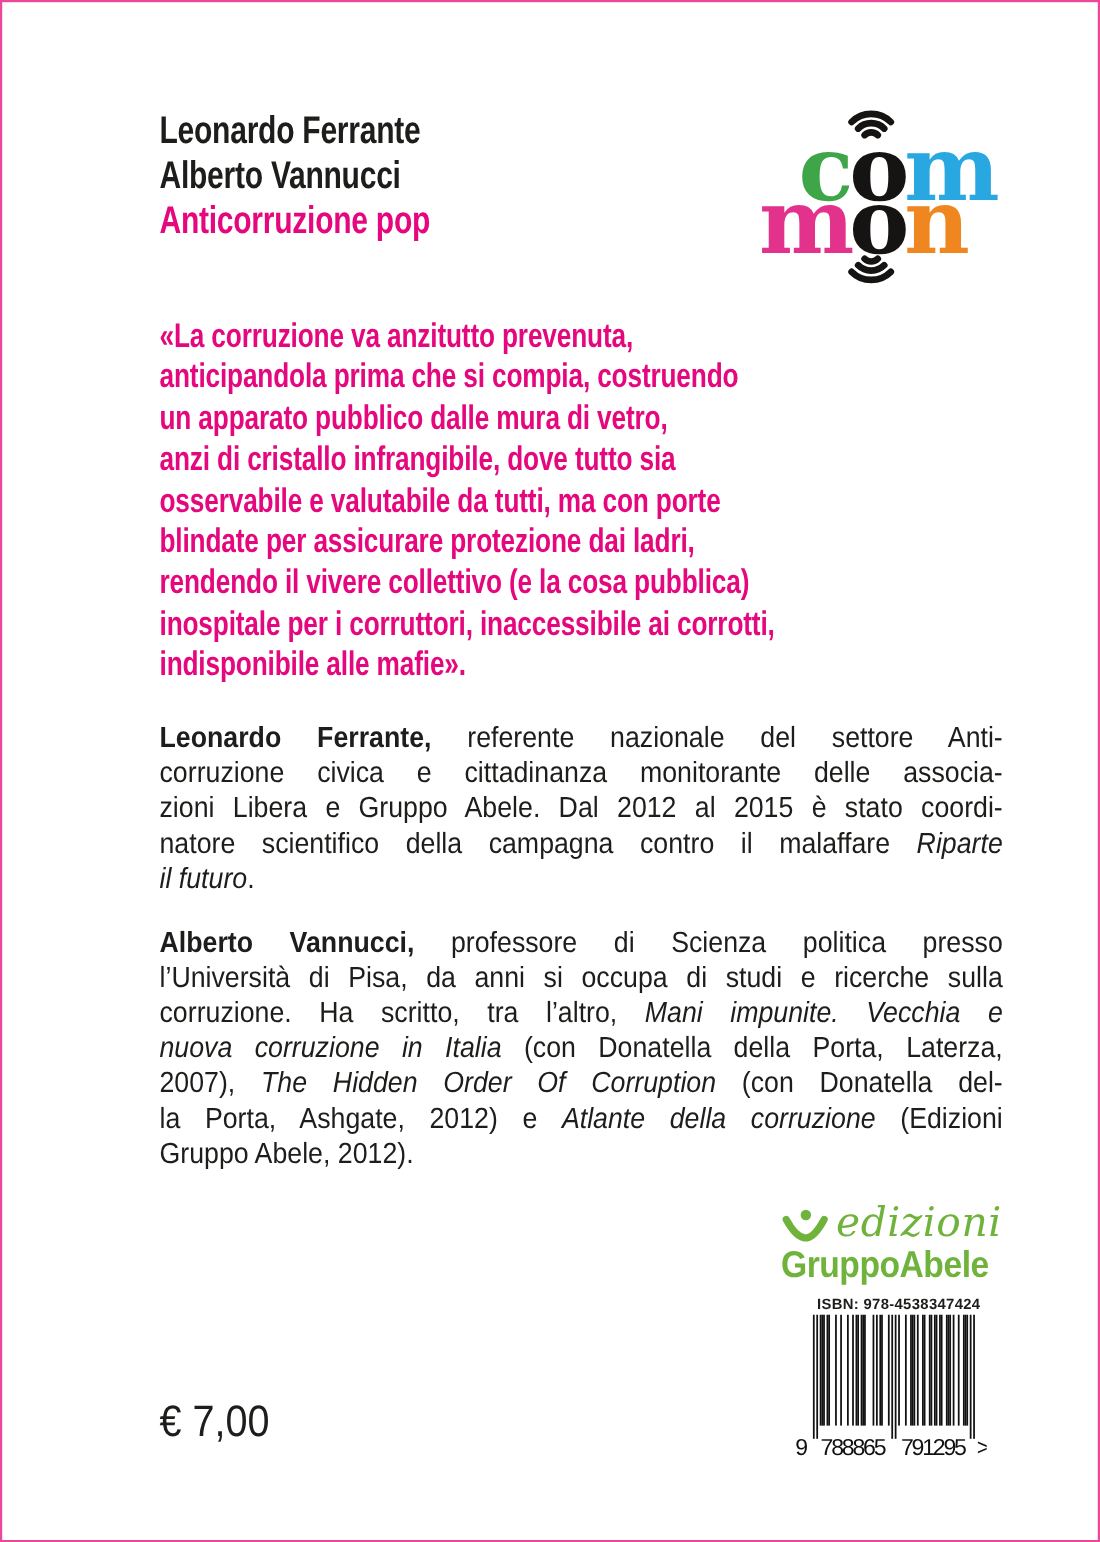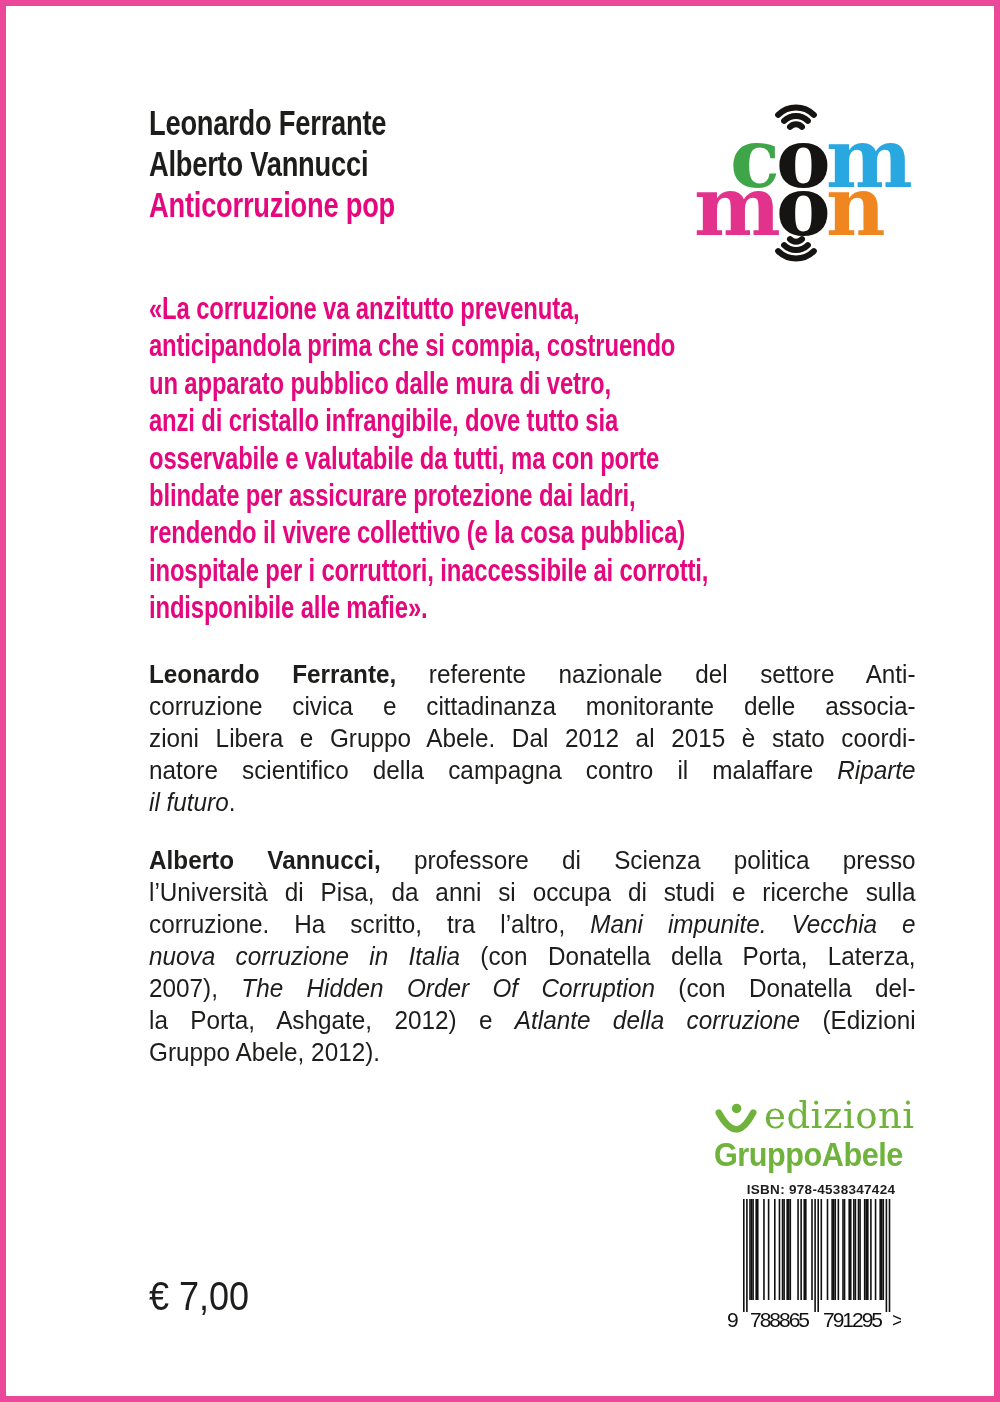--- a/index.html
+++ b/index.html
@@ -1,20 +1,20 @@
 <!DOCTYPE html>
 <html><head>
 <meta charset="utf-8">
 <style>
   html,body{margin:0;padding:0;background:#e8e8e8;}
   .page{
     position:relative;
     width:1000px;height:1402px;
     background:#ffffff;
-    border:6px solid #ec4899;
+    border:2px solid #ec4899;
     box-sizing:border-box;
     overflow:hidden;
     font-family:"Liberation Sans", sans-serif;
     color:#1d1d1b;
   }
 
   
   .authors-block{
     position:absolute;left:143px;top:96px;
     font-size:35px;font-weight:bold;line-height:41px;
@@ -157,21 +157,21 @@
     </div>
 
   <div class="publisher">
     <svg class="publisher-leaf" viewBox="0 0 74 50">
       <g fill="none" stroke="#70b33c" stroke-width="11" stroke-linecap="round">
         <path d="M8 16 Q 22 42 36 44"></path>
         <path d="M66 16 Q 52 42 40 44"></path>
       </g>
       <circle cx="38" cy="9" r="8" fill="#70b33c"></circle>
     </svg>
-    <div class="publisher-line1" style="color: rgb(112, 179, 60);">edizioni</div>
+    <div class="publisher-line1" style="color: rgb(112, 179, 60); font-style: italic;">edizioni</div>
     <div class="publisher-line2" style="color: rgb(112, 179, 60);">GruppoAbele</div>
   </div>
 
   <div class="barcode-block">
     <div class="isbn-label">ISBN: 978-4538347424</div>
     <div id="barcode-holder">
         <svg width="178" height="132" viewBox="0 0 178 132" class="barcode-svg">
           <rect x="20.00" y="0" width="1.6" height="113" fill="#111111"></rect>
           <rect x="23.10" y="0" width="1.6" height="113" fill="#111111"></rect>
           <rect x="26.20" y="0" width="1.6" height="101" fill="#111111"></rect>

